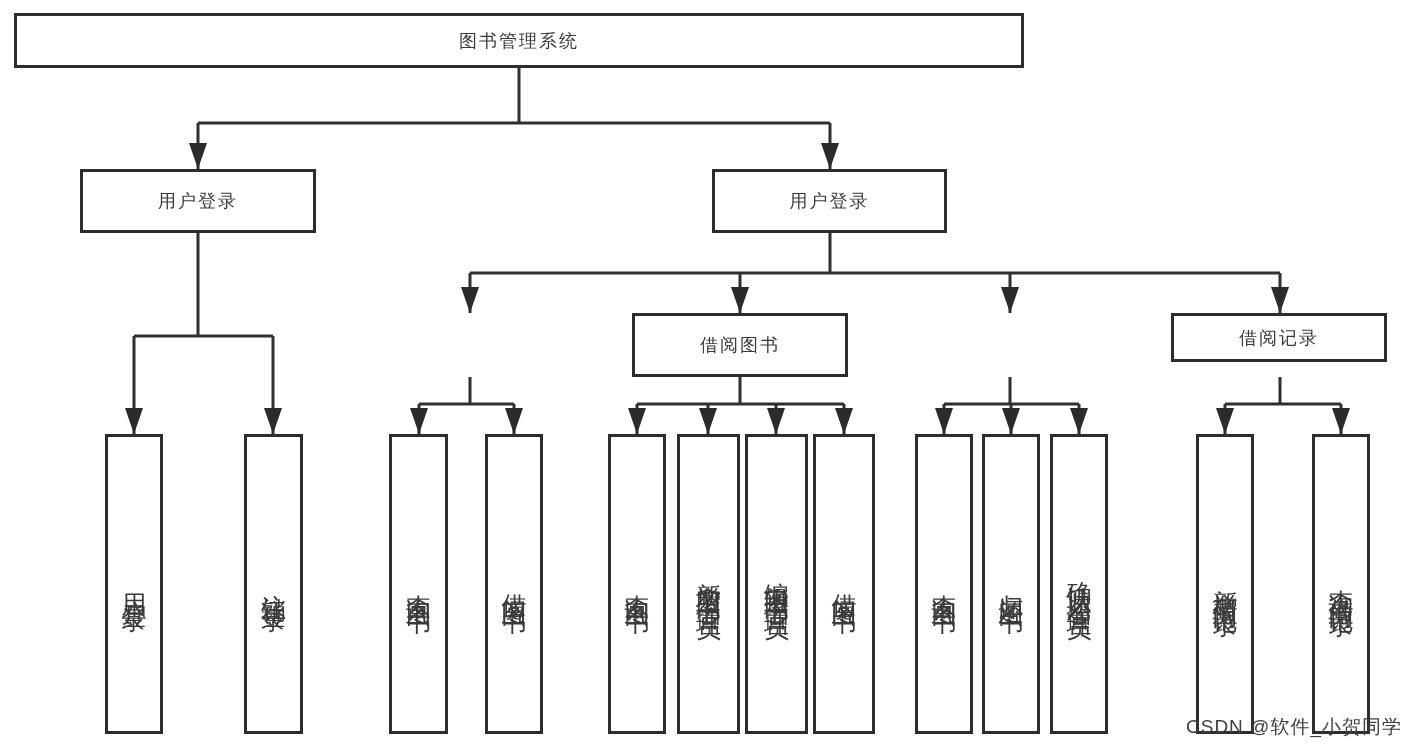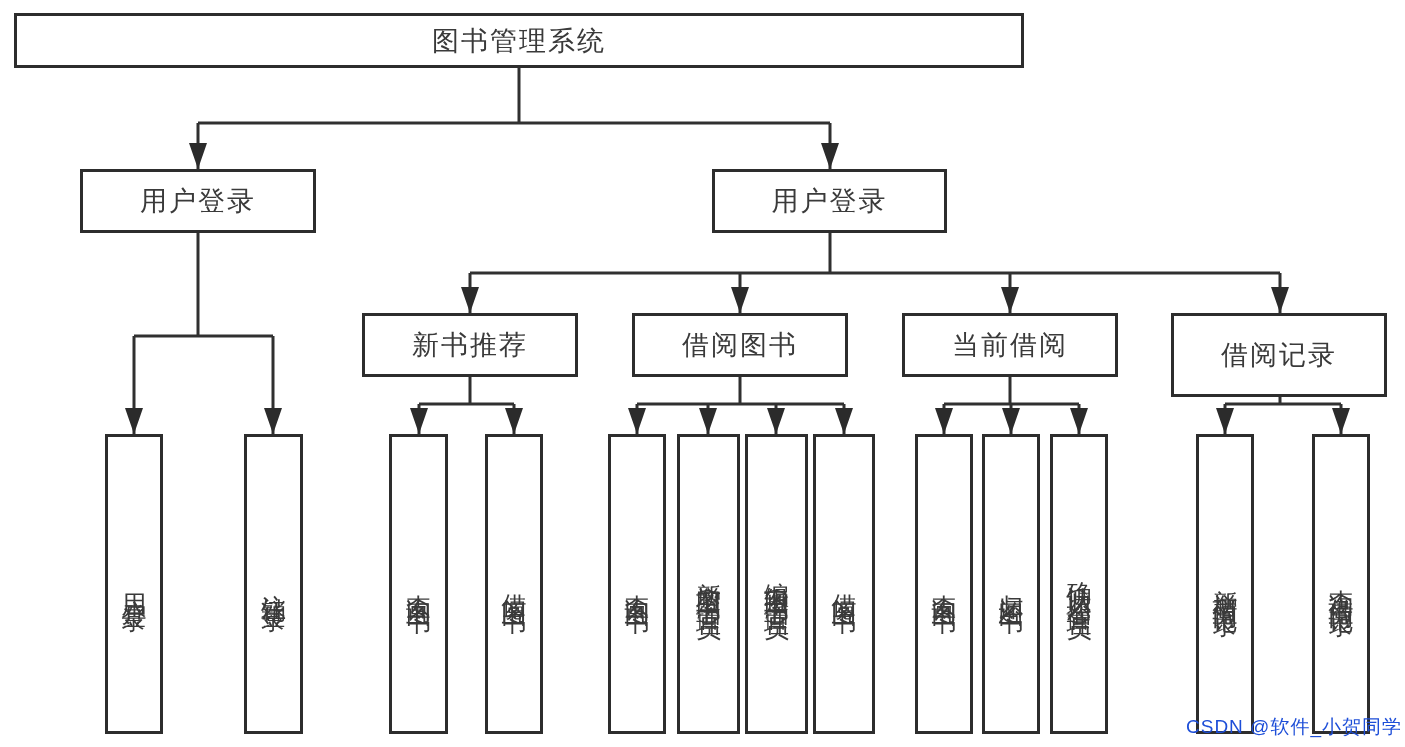--- a/index.html
+++ b/index.html
@@ -6,34 +6,34 @@
   .stage{
     position:relative;width:1405px;height:747px;background:#ffffff;
     font-family:"Liberation Sans",sans-serif;overflow:hidden;
   }
   .wires{position:absolute;left:0;top:0;width:1405px;height:747px;}
   .wires path{stroke:#303030;stroke-width:3;fill:none;}
   .wires polygon{fill:#2b2b2b;stroke:none;}
   .hbox{
     position:absolute;box-sizing:border-box;background:#ffffff;
     border:3px solid #2d2d2d;display:flex;align-items:center;justify-content:center;
-    font-size:27px;letter-spacing:2px;color:#3a3a3a;white-space:nowrap;
+    font-size:18px;letter-spacing:2px;color:#3a3a3a;white-space:nowrap;
   }
   .vbox{
     position:absolute;box-sizing:border-box;background:#ffffff;
     border:3px solid #2d2d2d;display:flex;align-items:center;justify-content:center;
     top:434px;height:300px;color:#3a3a3a;
   }
   .vtext{
     writing-mode:vertical-rl;text-orientation:mixed;
     font-size:25px;letter-spacing:5px;line-height:1;white-space:nowrap;
   }
   .watermark{
     position:absolute;left:1186px;top:714px;z-index:5;
-    font-size:19px;color:#1d4ed8;letter-spacing:1px;white-space:nowrap;
+    font-size:19px;color:#404040;letter-spacing:1px;white-space:nowrap;
   }
 </style>
 </head>
 <body>
 
 <div class="stage">
 
   <svg class="wires" viewBox="0 0 1405 747" xmlns="http://www.w3.org/2000/svg">
 
     <path d="M519 68 V123 M198 123 H830 M198 123 V169 M830 123 V169"></path>
@@ -77,30 +77,24 @@
     <span>图书管理系统</span>
   </div>
 
   <div class="hbox" style="left:80px;top:169px;width:236px;height:64px">
     <span>用户登录</span>
   </div>
   <div class="hbox" style="left:712px;top:169px;width:235px;height:64px">
     <span>用户登录</span>
   </div>
 
-  <div class="hbox" style="left:362px;top:313px;width:216px;height:64px">
-    <span>新书推荐</span>
-  </div>
   <div class="hbox" style="left:632px;top:313px;width:216px;height:64px">
     <span>借阅图书</span>
   </div>
-  <div class="hbox" style="left:902px;top:313px;width:216px;height:64px">
-    <span>当前借阅</span>
-  </div>
-  <div class="hbox" style="left:1171px;top:313px;width:216px;height:84px">
+  <div class="hbox" style="left:1171px;top:313px;width:216px;height:49px">
     <span>借阅记录</span>
   </div>
 
   <div class="vbox" style="left:105px;width:58px">
     <span class="vtext">用户登录</span>
   </div>
   <div class="vbox" style="left:244px;width:59px">
     <span class="vtext">注销登录</span>
   </div>
 

